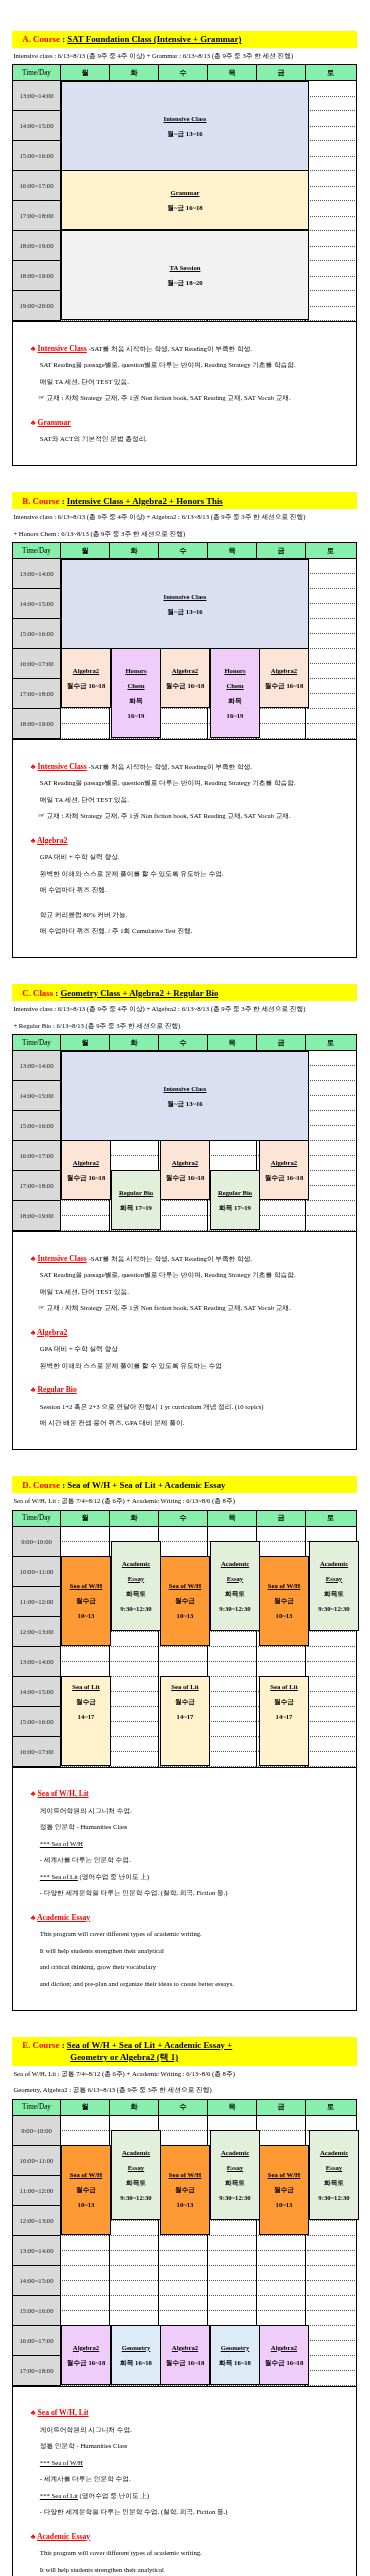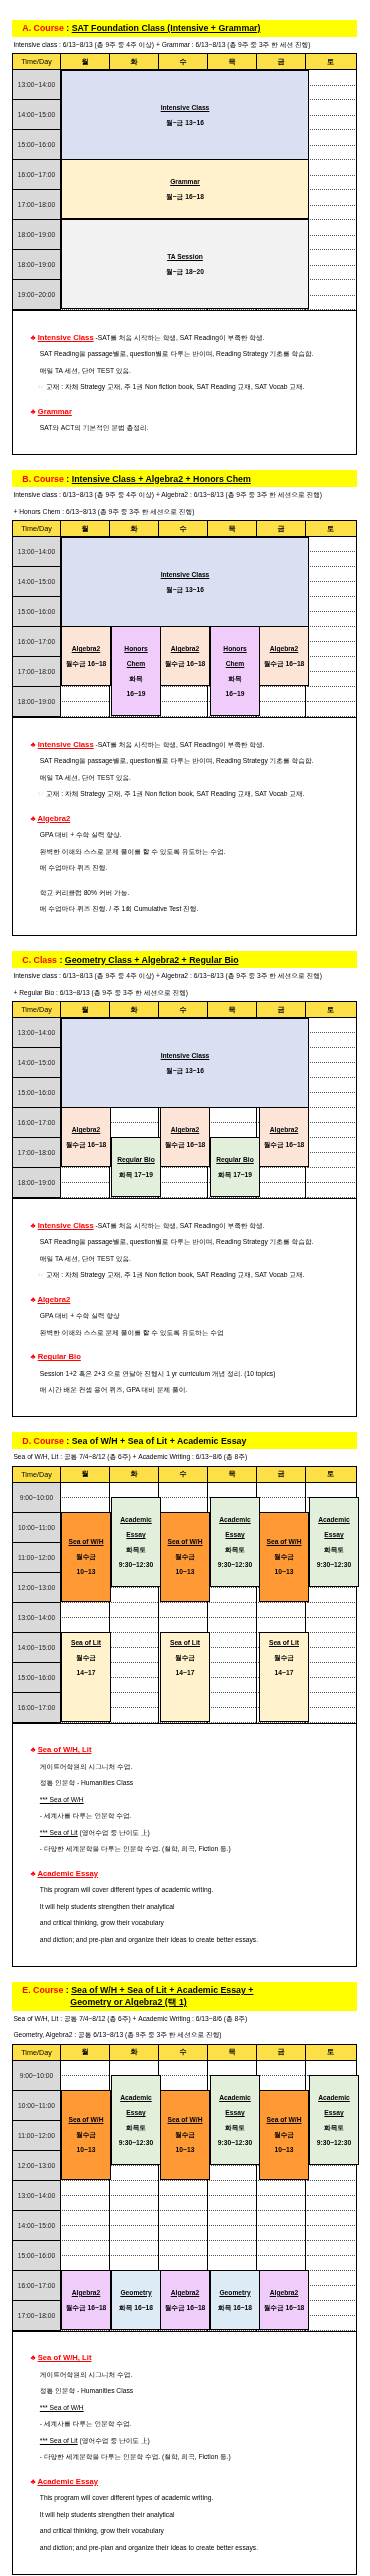--- a/index.html
+++ b/index.html
@@ -1,27 +1,27 @@
 <!DOCTYPE html>
 <html style="font-size:8.2px"><head>
 <meta charset="utf-8">
 <style>
   * { box-sizing: border-box; margin: 0; padding: 0; }
   body { width: 370px; background: #ffffff; font-family: "Liberation Sans", "DejaVu Sans", sans-serif; color: #000; }
   .page { padding: 5.2px 0 20.6px 0; position: relative; }
   .page-title { margin: 3.1px 0 0 14px; font-size: 7.2px; height: 11.3px; line-height: 11.3px; }
   .page-title .sq { display: inline-block; width: 4.6px; height: 4.6px; background: #000; margin-right: 2.6px; vertical-align: 0px; }
-  .course { margin-top: 15px; }
+  .course { margin-top: 26px; font-family: Liberation Serif, serif; }
   .course-header { margin-left: 12px; width: 345px; background: #ffff00; padding: 2.1px 0 2.1px 10.3px; font-size: 8.8px; font-weight: bold; line-height: 12.4px; }
   .course-header .letter { color: #ff0000; }
   .course-header .title-text { text-decoration: underline; }
   .course-header .title-line2 { display: block; padding-left: 48px; text-decoration: underline; }
   .course-sub { margin-left: 13.4px; font-size: 6.7px; line-height: 16.5px; white-space: nowrap; }
   .tbl { position: relative; margin-left: 12px; width: 345px; border: 1px solid #000; border-bottom: none; }
-  .thead { display: flex; height: 16px; background: #fde047; border-bottom: 1px solid #000; }
+  .thead { display: flex; height: 16px; background: #86efac; border-bottom: 1px solid #000; }
   .thead div { display: flex; align-items: center; justify-content: center; font-size: 7.2px; border-right: 0.5px solid #000; }
   .thead div:last-child { border-right: none; }
   .thead .tc { width: 48px; border-right: 1px solid #000; }
   .thead .dc { width: 49px; font-weight: bold; }
   .tbody { position: relative; }
   .trow { display: flex; height: 30px; }
   .trow .time { width: 48px; background: #d9d9d9; border-right: 1px solid #000; border-bottom: 0.5px solid #000; display: flex; align-items: center; justify-content: center; font-size: 6.7px; color: #222; }
   .trow .cell { width: 49px; border-right: 0.5px solid #000; position: relative; }
   .trow .cell:last-child { border-right: none; }
   .trow .cell::after { content: ""; position: absolute; left: 0.5px; right: 0.5px; top: 14.4px; border-top: 0.5px dotted #555; }
@@ -151,21 +151,21 @@
             <div class="line">매일 TA 세션, 단어 TEST 있음.</div>
             <div class="line ind2">☞ 교재 : 자체 Strategy 교재, 주 1권 Non fiction book, SAT Reading 교재, SAT Vocab 교재.</div>
           </div>
           <div class="sec">
             <div class="h"><span class="club">♣ </span><span class="hname">Grammar</span></div>
             <div class="line">SAT와 ACT의 기본적인 문법 총정리.</div>
           </div>
         </div>
       </section>
       <section class="course">
-        <div class="course-header"><span class="letter">B. Course</span> : <span class="title-text">Intensive Class + Algebra2 + Honors Chem</span></div>
+        <div class="course-header"><span class="letter">B. Course</span> : <span class="title-text">Intensive Class + Algebra2 + Honors This</span></div>
         <div class="course-sub">Intensive class : 6/13~8/13 (총 9주 중 4주 이상) + Algebra2 : 6/13~8/13 (총 9주 중 3주 한 세션으로 진행)</div>
         <div class="course-sub"> + Honors Chem : 6/13~8/13 (총 9주 중 3주 한 세션으로 진행)</div>
         <div class="tbl">
           <div class="thead">
             <div class="tc">Time/Day</div>
             <div class="dc">월</div>
             <div class="dc">화</div>
             <div class="dc">수</div>
             <div class="dc">목</div>
             <div class="dc">금</div>

